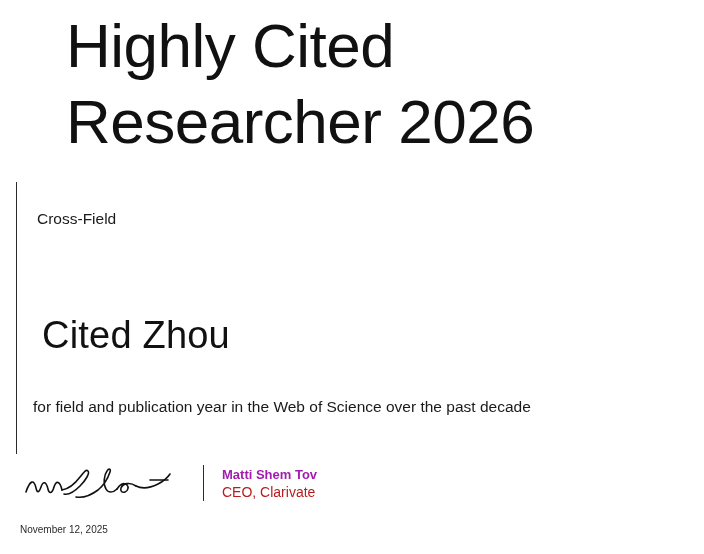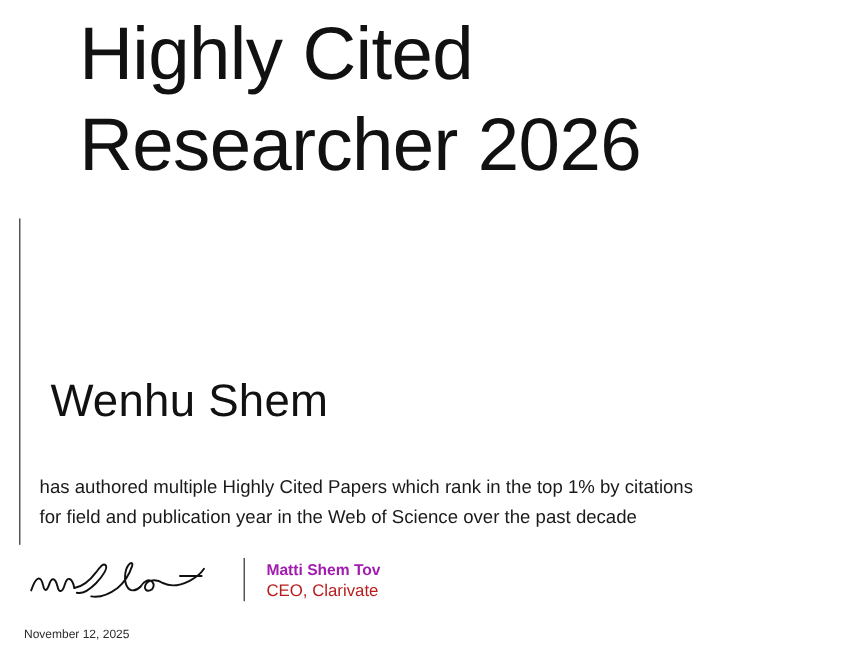--- a/index.html
+++ b/index.html
@@ -135,26 +135,26 @@
 <div class="certificate">
 
   <div class="left-rule"></div>
 
   <div class="title-block">
     <div class="title-line">Highly Cited</div>
     <div class="title-line">Researcher 2026</div>
   </div>
 
   <div class="recognition">
+    <div class="field-line">Cross-Field</div>
   </div>
 
-  <div class="honoree">Wenhu Shem</div>
+  <div class="honoree">Cited Zhou</div>
 
   <div class="body-text">
-    <div class="body-line">has authored multiple Highly Cited Papers which rank in the top 1% by citations</div>
     <div class="body-line">for field and publication year in the Web of Science over the past decade</div>
   </div>
 
   <div class="signature-row">
     <div class="signature-mark">
       <svg width="175" height="42" viewBox="0 0 175 42" aria-hidden="true">
         <g fill="none" stroke="#111111" stroke-width="1.6" stroke-linecap="round" stroke-linejoin="round">
           <path d="M6 30 C10 18, 14 17, 16 26 C17 31, 19 31, 21 25 C23 19, 26 19, 28 27 C29 32, 32 32, 34 25 C36 18, 40 19, 42 28"></path>
           <path d="M42 28 C48 27, 54 23, 60 15 C64 10, 66 7, 68 9 C70 11, 66 18, 60 24 C54 30, 48 33, 44 32"></path>
           <path d="M56 35 C62 36, 70 34, 78 28 C84 23, 88 16, 90 10 C91 7, 89 6, 87 9 C84 13, 83 22, 86 27 C88 31, 93 31, 97 27"></path>

